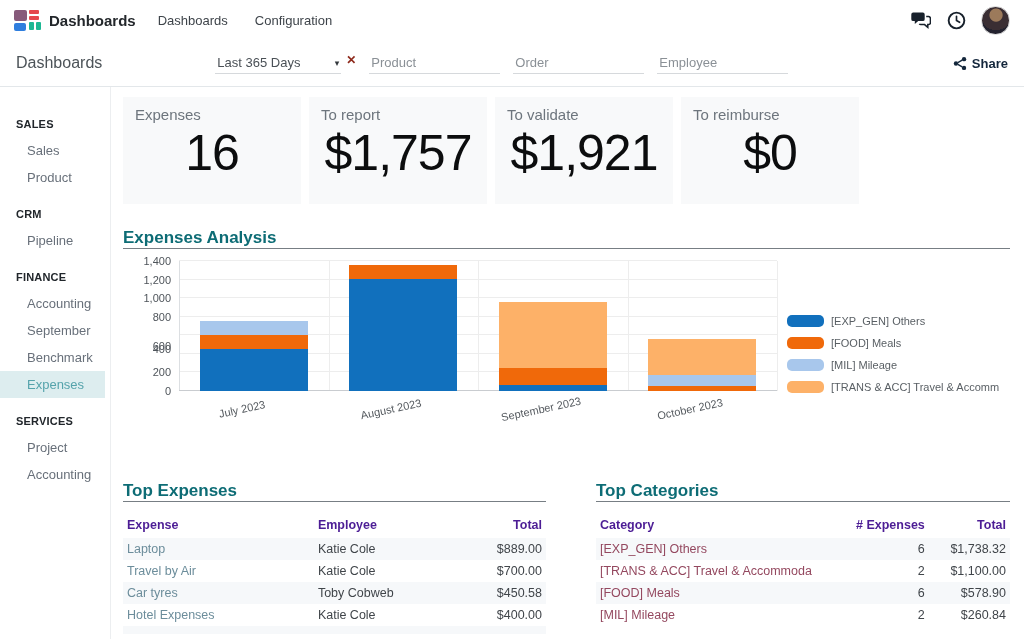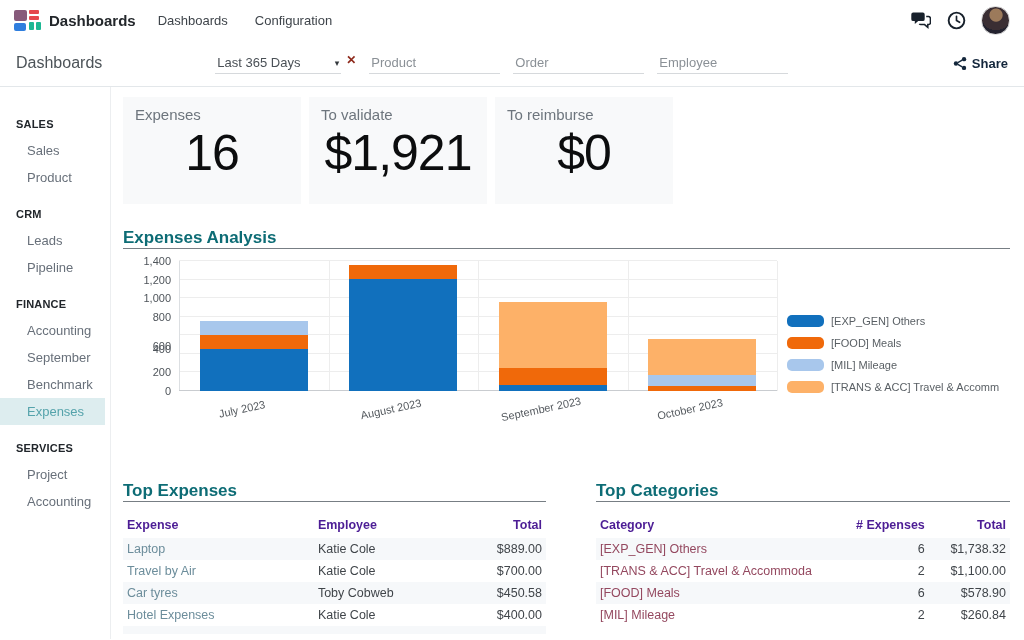--- a/index.html
+++ b/index.html
@@ -161,37 +161,40 @@
     <span>Share</span>
   </div>
 </div>
 
 <div class="body-wrap">
   <div class="sidebar">
       <div class="side-title">SALES</div>
       <div class="side-item">Sales</div>
       <div class="side-item">Product</div>
       <div class="side-title">CRM</div>
-      <div class="side-item">Leads</div>
       <div class="side-item">Pipeline</div>
       <div class="side-title">FINANCE</div>
       <div class="side-item">Accounting</div>
       <div class="side-item">September</div>
       <div class="side-item">Benchmark</div>
       <div class="side-item active">Expenses</div>
       <div class="side-title">SERVICES</div>
       <div class="side-item">Project</div>
       <div class="side-item">Accounting</div>
     </div>
 
   <div class="main">
     <div class="kpi-row">
         <div class="kpi-card">
           <div class="kpi-label">Expenses</div>
           <div class="kpi-value">16</div>
+        </div>
+        <div class="kpi-card">
+          <div class="kpi-label">To report</div>
+          <div class="kpi-value">$1,757</div>
         </div>
         <div class="kpi-card">
           <div class="kpi-label">To validate</div>
           <div class="kpi-value">$1,921</div>
         </div>
         <div class="kpi-card">
           <div class="kpi-label">To reimburse</div>
           <div class="kpi-value">$0</div>
         </div>
       </div>

